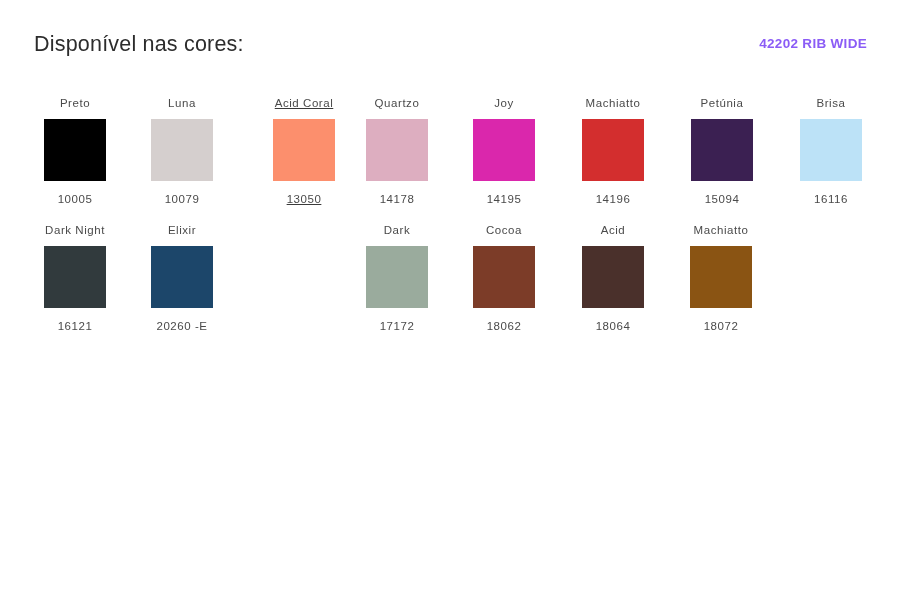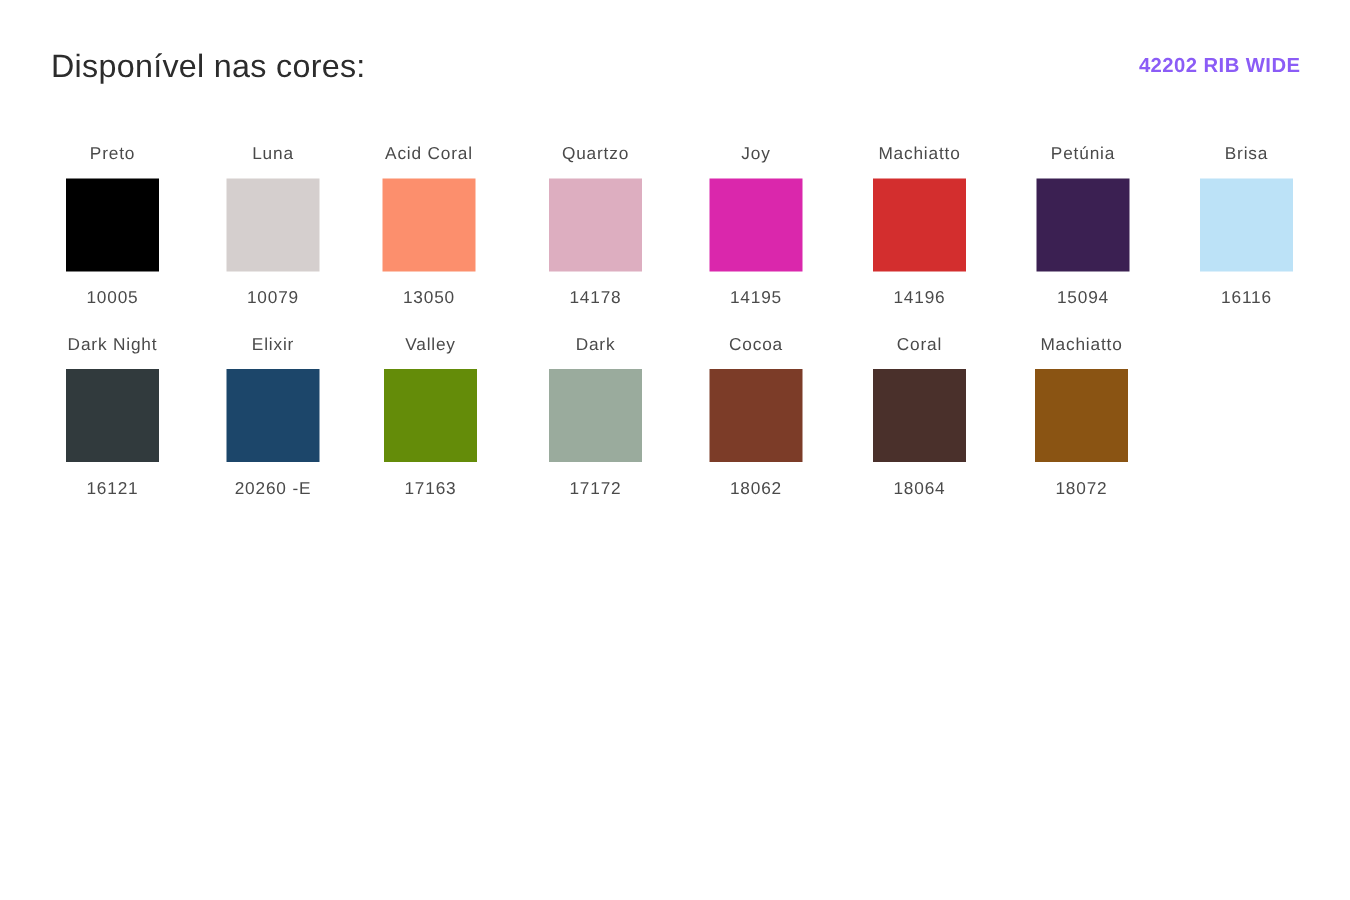--- a/index.html
+++ b/index.html
@@ -110,21 +110,21 @@
         <div class="swatch-cell" style="left: 23px;">
           <div class="swatch-name">Preto</div>
           <div class="swatch-chip" style="background-color: rgb(0, 0, 0);"></div>
           <div class="swatch-code">10005</div>
         </div>
         <div class="swatch-cell" style="left: 130px;">
           <div class="swatch-name">Luna</div>
           <div class="swatch-chip" style="background-color: rgb(213, 207, 206);"></div>
           <div class="swatch-code">10079</div>
         </div>
-        <div class="swatch-cell" style="left: 234px;">
+        <div class="swatch-cell" style="left: 252px; text-decoration: underline;">
           <div class="swatch-name">Acid Coral</div>
           <div class="swatch-chip" style="background-color: rgb(252, 143, 109);"></div>
           <div class="swatch-code">13050</div>
         </div>
         <div class="swatch-cell" style="left: 345px;">
           <div class="swatch-name">Quartzo</div>
           <div class="swatch-chip" style="background-color: rgb(221, 174, 192);"></div>
           <div class="swatch-code">14178</div>
         </div>
         <div class="swatch-cell" style="left: 452px;">
@@ -152,37 +152,32 @@
         <div class="swatch-cell" style="left: 23px;">
           <div class="swatch-name">Dark Night</div>
           <div class="swatch-chip" style="background-color: rgb(49, 58, 61);"></div>
           <div class="swatch-code">16121</div>
         </div>
         <div class="swatch-cell" style="left: 130px;">
           <div class="swatch-name">Elixir</div>
           <div class="swatch-chip" style="background-color: rgb(28, 70, 106);"></div>
           <div class="swatch-code">20260 -E</div>
         </div>
-        <div class="swatch-cell" style="left: 235px;">
-          <div class="swatch-name">Valley</div>
-          <div class="swatch-chip" style="background-color: rgb(100, 140, 9);"></div>
-          <div class="swatch-code">17163</div>
-        </div>
         <div class="swatch-cell" style="left: 345px;">
           <div class="swatch-name">Dark</div>
           <div class="swatch-chip" style="background-color: rgb(154, 171, 157);"></div>
           <div class="swatch-code">17172</div>
         </div>
         <div class="swatch-cell" style="left: 452px;">
           <div class="swatch-name">Cocoa</div>
           <div class="swatch-chip" style="background-color: rgb(124, 60, 40);"></div>
           <div class="swatch-code">18062</div>
         </div>
         <div class="swatch-cell" style="left: 561px;">
-          <div class="swatch-name">Coral</div>
+          <div class="swatch-name">Acid</div>
           <div class="swatch-chip" style="background-color: rgb(74, 48, 43);"></div>
           <div class="swatch-code">18064</div>
         </div>
         <div class="swatch-cell" style="left: 669px;">
           <div class="swatch-name">Machiatto</div>
           <div class="swatch-chip" style="background-color: rgb(138, 84, 19);"></div>
           <div class="swatch-code">18072</div>
         </div>
       </div>
   </div>

